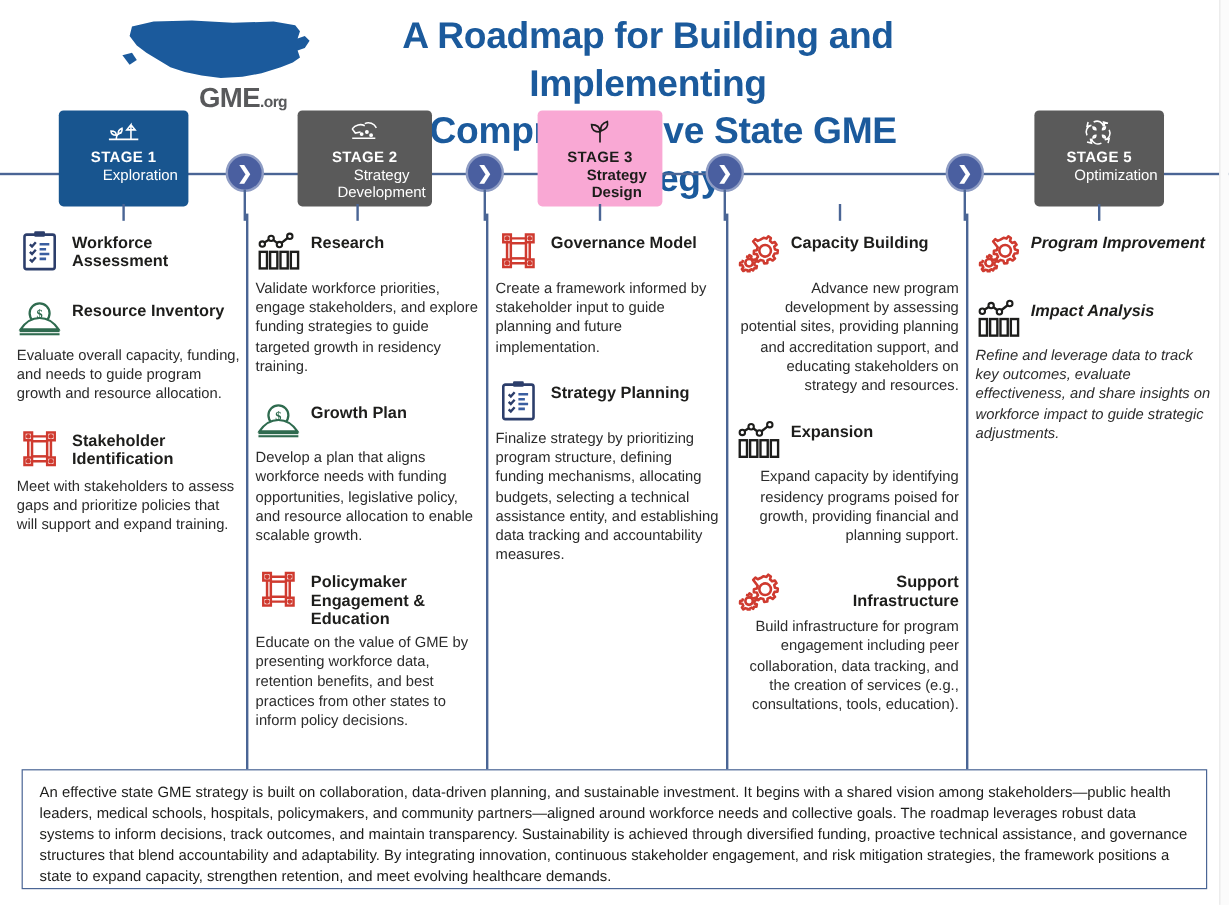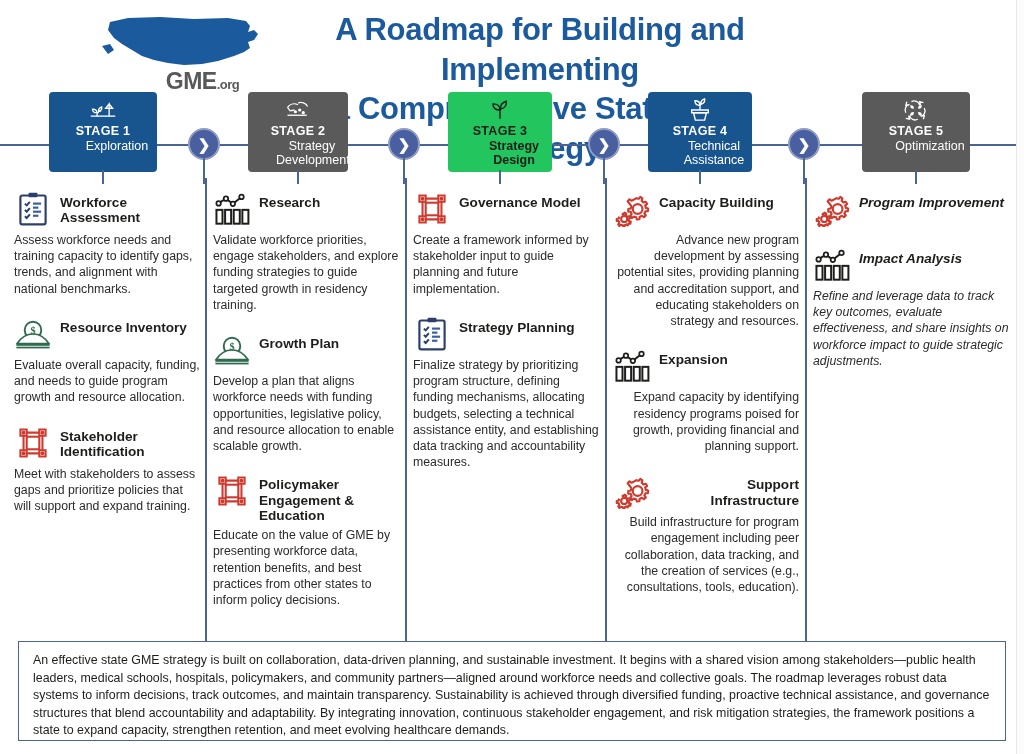--- a/index.html
+++ b/index.html
@@ -33,21 +33,21 @@
   .connector-line {
     position: absolute; top: 52px; height: 2px; background: #4a6595;
   }
   .stage-box {
     position: absolute; top: 0; width: 108px; height: 80px;
     border-radius: 4px; text-align: center; color: #ffffff;
     padding-top: 5px;
   }
   .stage-box.blue { background: #18558f; }
   .stage-box.gray { background: #5a5a5a; }
-  .stage-box.gold { background: #22c55e; color: #1d1d1b; }
+  .stage-box.gold { background: #f9a8d4; color: #1d1d1b; }
   .stage-icon { height: 26px; display: flex; align-items: center; justify-content: center; }
   .stage-num { font-size: 12.5px; font-weight: bold; letter-spacing: 0.3px; margin-top: 1px; }
   .stage-label { font-size: 12.5px; line-height: 1.12; margin-top: 1px; padding-left: 28px; }
   .stage-box.gold .stage-label { font-weight: bold; }
 
   .arrow-node { position: absolute; top: 36px; width: 32px; height: 32px; }
   .arrow-node .ring {
     position: absolute; left: 0; top: 0; width: 32px; height: 32px;
     border-radius: 50%; background: #4a5fa0; border: 2px solid #8e9cc4;
   }
@@ -114,21 +114,21 @@
             <path d="M9 16c-3 0-5-1.5-5-4 3 0 5 1.5 5 4z"></path>
             <path d="M11 15c2.5-1 4-3 3.5-5.5-2.5 1-4 3-3.5 5.5z"></path>
           </svg>
         </div>
       <div class="stage-num">STAGE 1</div>
       <div class="stage-label">
           <div>Exploration</div>
         </div>
     </div>
       <div class="drop-line" style="left:102px;top:78px;height:14px;"></div>
-      <div class="stage-box gray" style="left:248px;width:100px;">
+      <div class="stage-box gray" style="left:248px;width:112px;">
       <div class="stage-icon">
           <svg width="28" height="24" viewBox="0 0 32 26" fill="none" stroke="#fff" stroke-width="1.5">
             <path d="M4 10c3-4 8-5 12-3"></path>
             <path d="M4 10l3 4 5-1"></path>
             <path d="M16 5c4-2 9 0 11 4"></path>
             <path d="M4 19h22"></path>
             <circle cx="13" cy="15" r="1.1" fill="#fff"></circle>
             <circle cx="18" cy="13" r="1.1" fill="#fff"></circle>
             <circle cx="22" cy="16" r="1.1" fill="#fff"></circle>
           </svg>
@@ -148,36 +148,20 @@
             <path d="M17 12c4.5-1.5 7-4.5 6-9-4.5 1.5-7 4.5-6 9z"></path>
           </svg>
         </div>
       <div class="stage-num">STAGE 3</div>
       <div class="stage-label">
           <div>Strategy</div>
           <div>Design</div>
         </div>
     </div>
       <div class="drop-line" style="left:499px;top:78px;height:14px;"></div>
-      <div class="stage-box blue" style="left:648px;width:104px;">
-      <div class="stage-icon">
-          <svg width="26" height="24" viewBox="0 0 28 26" fill="none" stroke="#fff" stroke-width="1.5">
-            <path d="M7 16h14l-2 8H9z"></path>
-            <path d="M5 13h18v3H5z"></path>
-            <path d="M14 13V4"></path>
-            <path d="M14 8c-3.5 0-5.5-1.8-5.5-5 3.5 0 5.5 1.8 5.5 5z"></path>
-            <path d="M15 7c3-1 4.5-3 4-6-3 1-4.5 3-4 6z"></path>
-          </svg>
-        </div>
-      <div class="stage-num">STAGE 4</div>
-      <div class="stage-label">
-          <div>Technical</div>
-          <div>Assistance</div>
-        </div>
-    </div>
       <div class="drop-line" style="left:699px;top:78px;height:14px;"></div>
       <div class="stage-box gray" style="left:862px;width:108px;">
       <div class="stage-icon">
           <svg width="28" height="24" viewBox="0 0 30 26" fill="none" stroke="#fff" stroke-width="1.4">
             <path d="M10 4c4-2 8 0 9 4M20 8l-1-4 4 1"></path>
             <path d="M24 11c2 4 0 8-4 9M20 20l4-1-1 4"></path>
             <path d="M17 23c-4 2-8 0-9-4M7 19l1 4-4-1"></path>
             <path d="M4 16c-2-4 0-8 4-9M8 7L4 8l1-4"></path>
             <path d="M12 11c-1.6 0-2.6-.9-2.6-2.5 1.7 0 2.6.9 2.6 2.5z"></path>
             <path d="M18 11c1.6 0 2.6-.9 2.6-2.5-1.7 0-2.6.9-2.6 2.5z"></path>
@@ -232,21 +216,20 @@
                 <g stroke="#3a5ea0" stroke-width="2.4">
                   <path d="M20 14h9"></path>
                   <path d="M20 18.5h6"></path>
                   <path d="M20 23h9"></path>
                   <path d="M20 27.5h6"></path>
                 </g>
               </svg>
             </div>
           <div class="item-title">Workforce Assessment</div>
         </div>
-        <div class="item-body">Assess workforce needs and training capacity to identify gaps, trends, and alignment with national benchmarks.</div>
       </div>
         <div class="item">
         <div class="item-head">
           <div class="item-icon">
               <svg width="44" height="36" viewBox="0 0 48 38">
                 <circle cx="24" cy="14" r="10.5" fill="none" stroke="#2f6b4f" stroke-width="2.4"></circle>
                 <text x="24" y="19.5" font-family="Liberation Serif, serif" font-size="13" font-weight="bold" fill="#2f6b4f" text-anchor="middle">$</text>
                 <path d="M4 31c6-9 14-12 20-12s14 3 20 12z" fill="#fff" stroke="#2f6b4f" stroke-width="2.2"></path>
                 <rect x="3" y="31.5" width="42" height="2.4" fill="#2f6b4f"></rect>
                 <rect x="3" y="35" width="42" height="2.2" fill="#2f6b4f"></rect>

